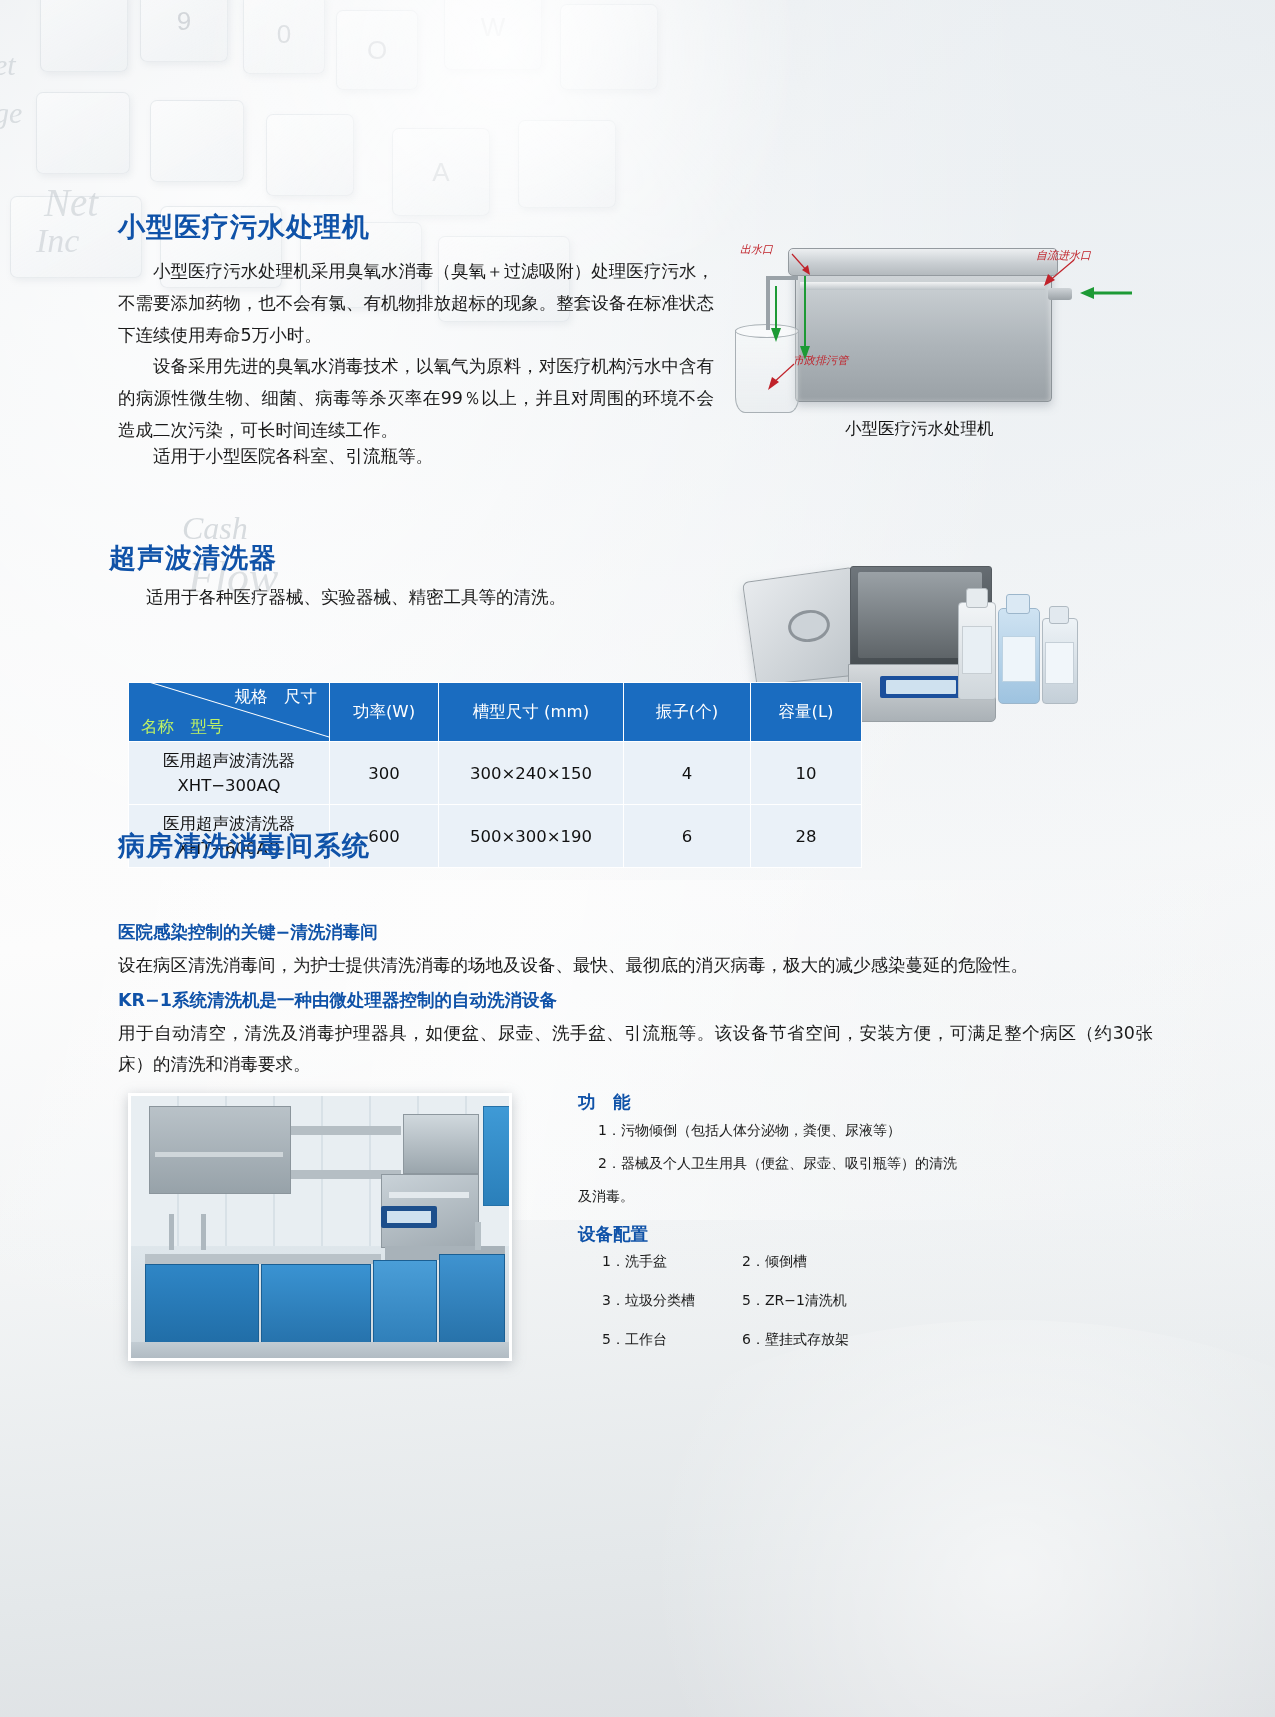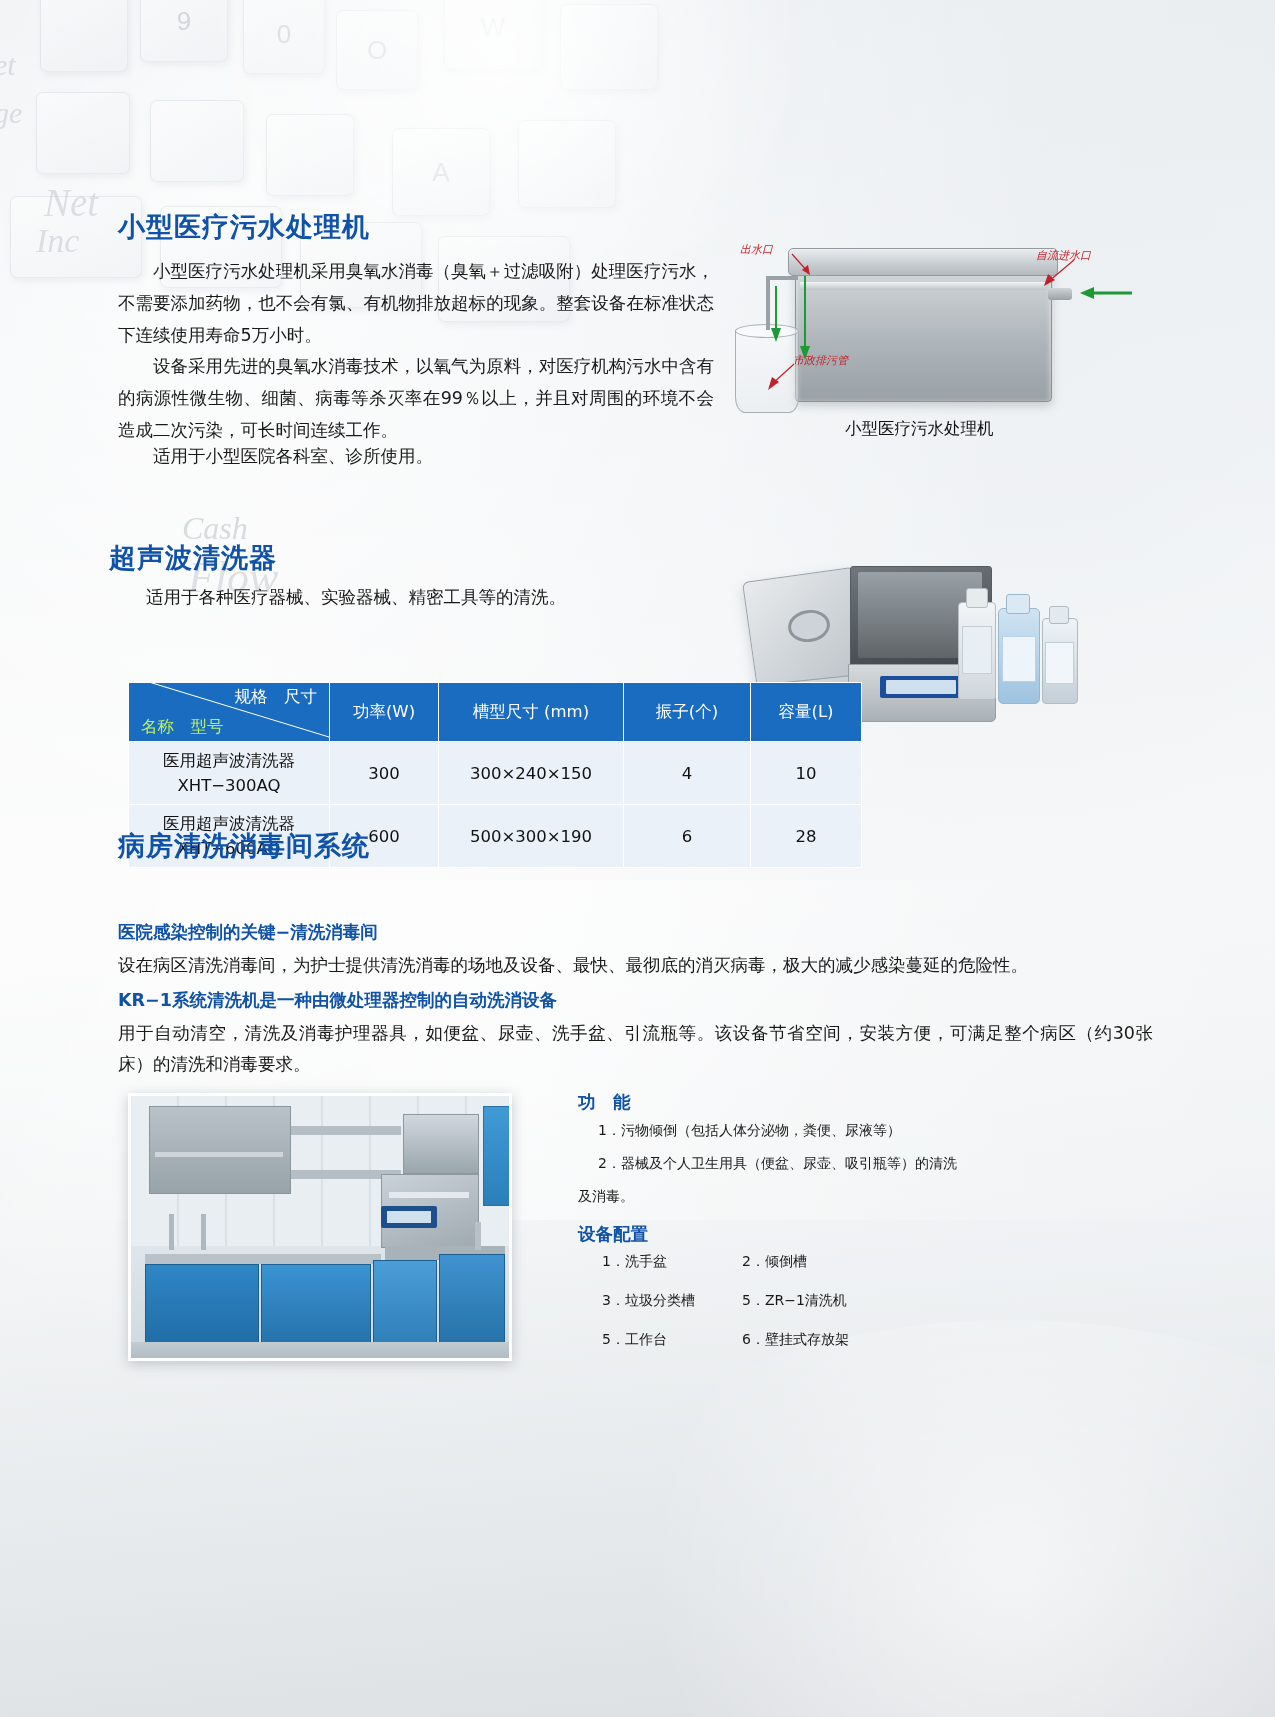--- a/index.html
+++ b/index.html
@@ -298,21 +298,21 @@
 
   <div class="h-main" style="left:118px; top:209px;">小型医疗污水处理机</div>
 
   <div class="para" style="left:118px; top:255px; width:596px;">
     <p>小型医疗污水处理机采用臭氧水消毒（臭氧＋过滤吸附）处理医疗污水，不需要添加药物，也不会有氯、有机物排放超标的现象。整套设备在标准状态下连续使用寿命5万小时。</p>
   </div>
   <div class="para" style="left:118px; top:350px; width:596px;">
     <p>设备采用先进的臭氧水消毒技术，以氧气为原料，对医疗机构污水中含有的病源性微生物、细菌、病毒等杀灭率在99％以上，并且对周围的环境不会造成二次污染，可长时间连续工作。</p>
   </div>
   <div class="para" style="left:118px; top:440px; width:596px;">
-    <p>适用于小型医院各科室、诊所使用。</p>
+    <p>适用于小型医院各科室、引流瓶等。</p>
   </div>
 
   <div>
     <div class="tank"></div>
     <div class="tank-lid"></div>
     <div class="tank-ridge"></div>
     <div class="nozzle"></div>
     <div class="beaker"></div>
     <div class="beaker-top"></div>
 

